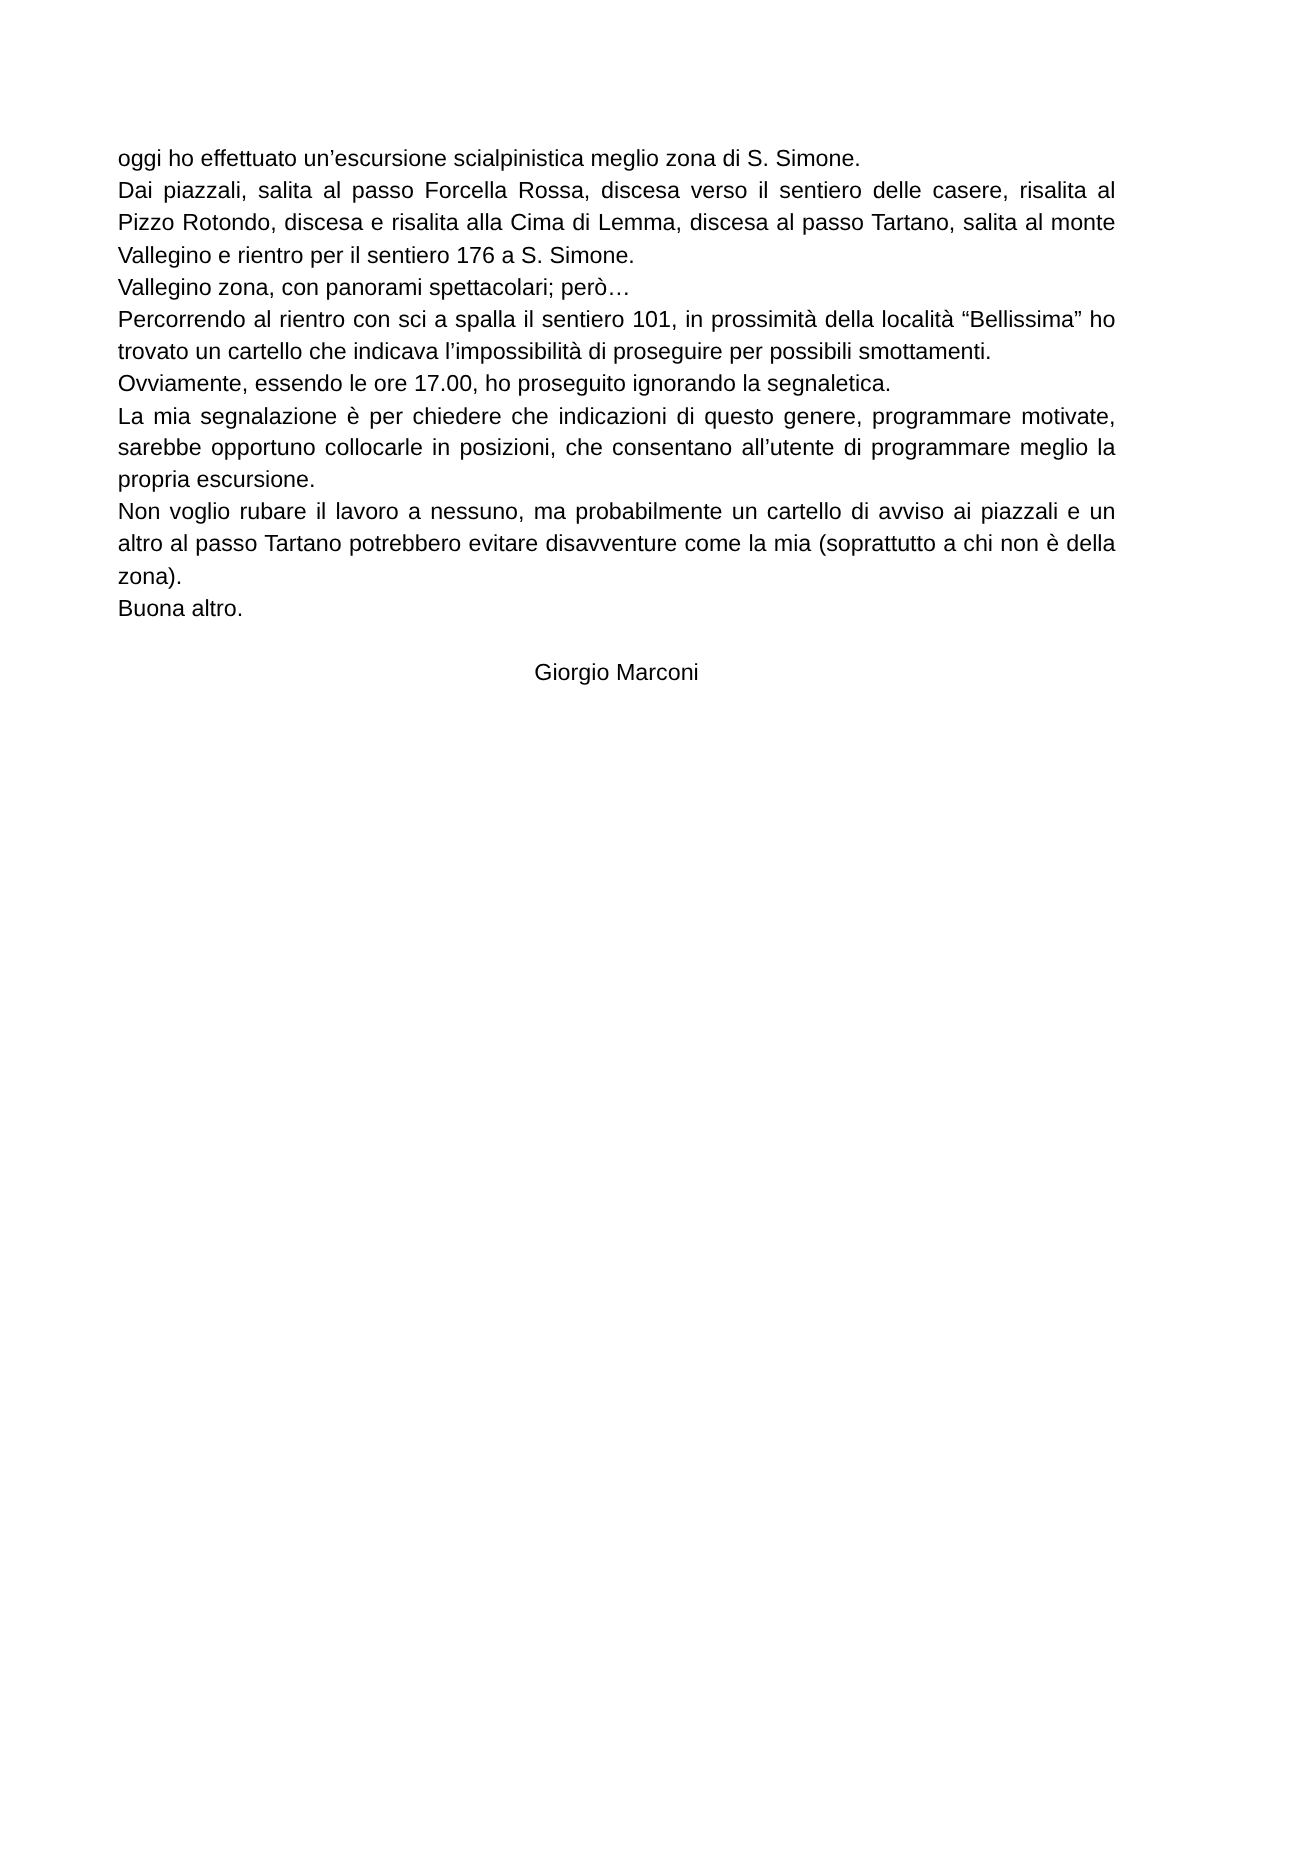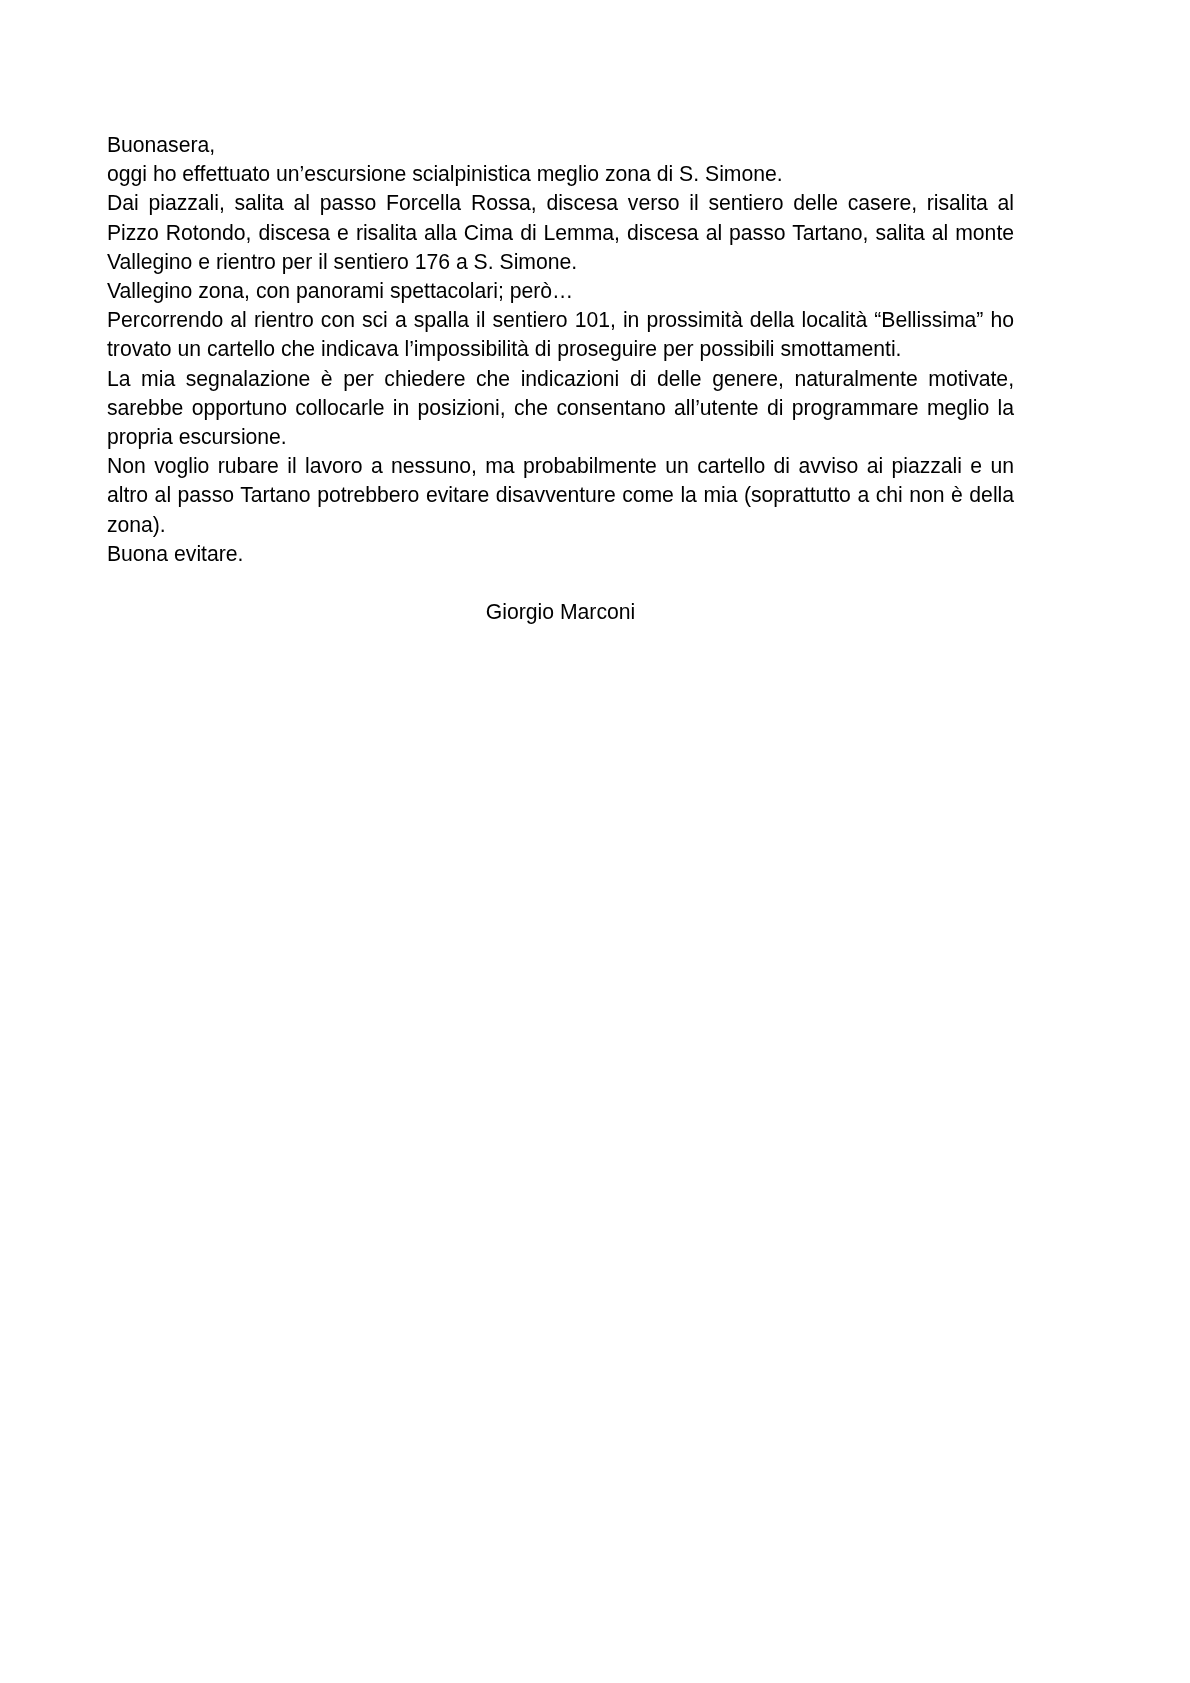--- a/index.html
+++ b/index.html
@@ -52,36 +52,36 @@
     text-align: center;
   }
 </style>
 </head>
 <body>
 
 <div class="page">
 
   <div class="letter-body">
 
-    <p class="para nojust">Buonasera,</p>
 
     <p class="para nojust">oggi ho effettuato un’escursione scialpinistica meglio zona di S. Simone.</p>
 
     <p class="para">Dai piazzali, salita al passo Forcella Rossa, discesa verso il sentiero delle casere, risalita al Pizzo Rotondo, discesa e risalita alla Cima di Lemma, discesa al passo Tartano, salita al monte Vallegino e rientro per il sentiero 176 a S. Simone.</p>
 
     <p class="para nojust">Vallegino zona, con panorami spettacolari; però…</p>
 
     <p class="para">Percorrendo al rientro con sci a spalla il sentiero 101, in prossimità della località “Bellissima” ho trovato un cartello che indicava l’impossibilità di proseguire per possibili smottamenti.</p>
 
+    <p class="para nojust">Ovviamente, essendo le ore 17.00, ho proseguito ignorando la segnaletica.</p>
 
-    <p class="para">La mia segnalazione è per chiedere che indicazioni di delle genere, naturalmente motivate, sarebbe opportuno collocarle in posizioni, che consentano all’utente di programmare meglio la propria escursione.</p>
+    <p class="para">La mia segnalazione è per chiedere che indicazioni di questo genere, programmare motivate, sarebbe opportuno collocarle in posizioni, che consentano all’utente di programmare meglio la propria escursione.</p>
 
     <p class="para">Non voglio rubare il lavoro a nessuno, ma probabilmente un cartello di avviso ai piazzali e un altro al passo Tartano potrebbero evitare disavventure come la mia (soprattutto a chi non è della zona).</p>
 
-    <p class="para nojust">Buona evitare.</p>
+    <p class="para nojust">Buona altro.</p>
 
     <div class="signature-block">
       <p class="sig-line">Giorgio Marconi</p>
     </div>
 
   </div>
 
 </div>
 
 </body></html>

